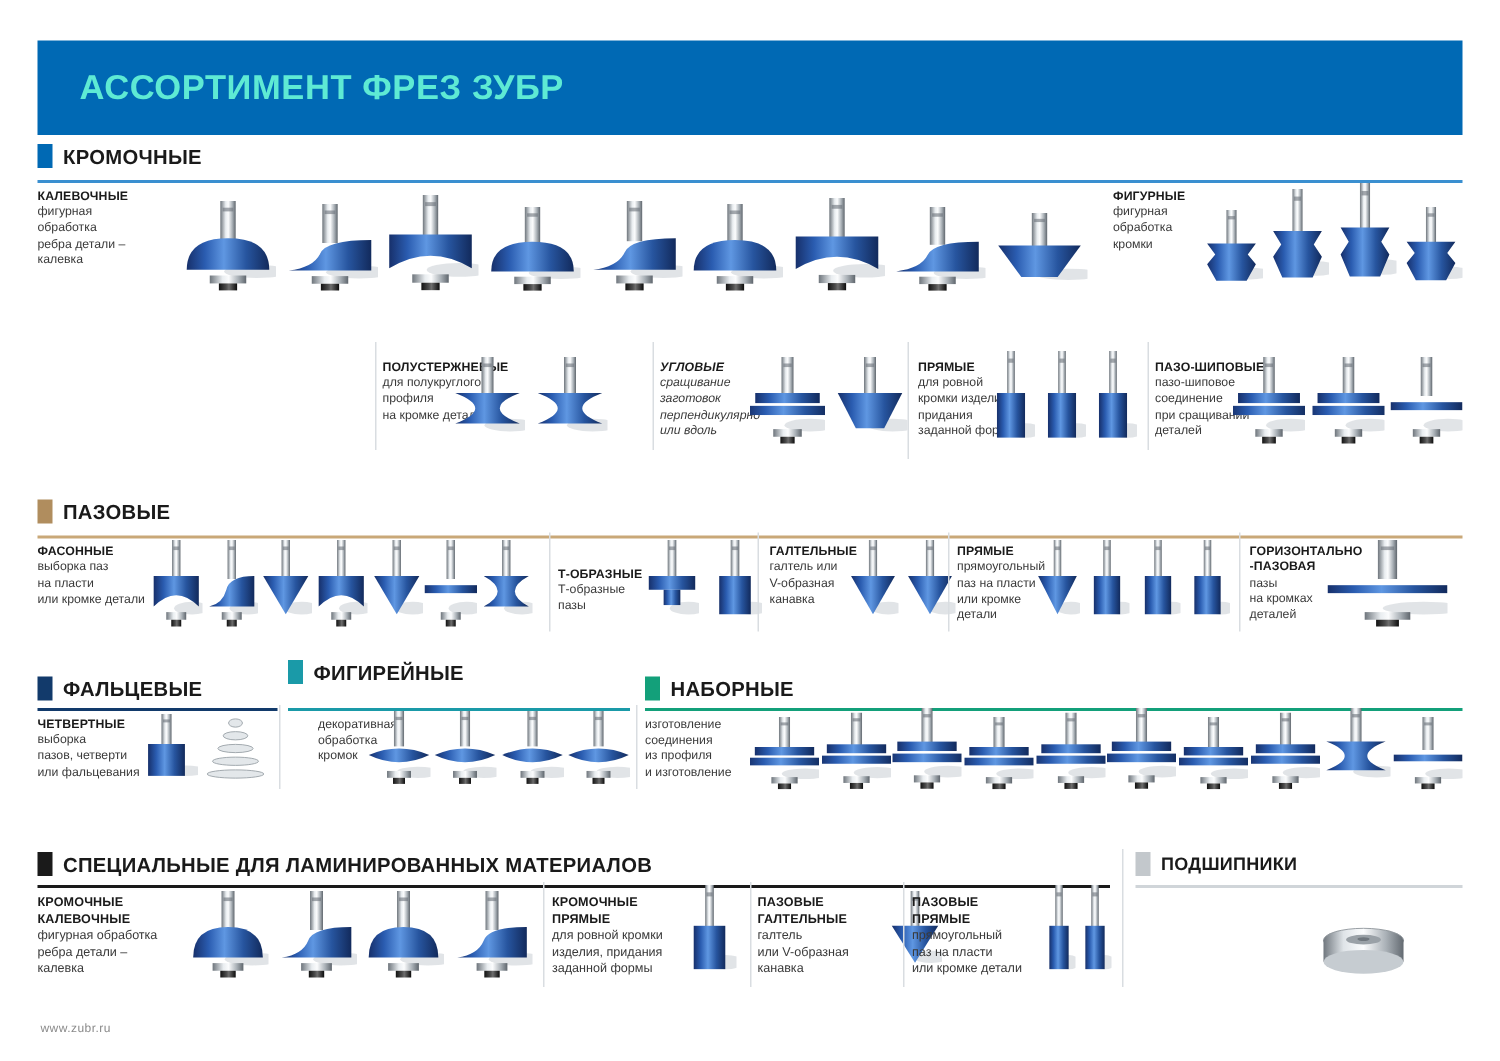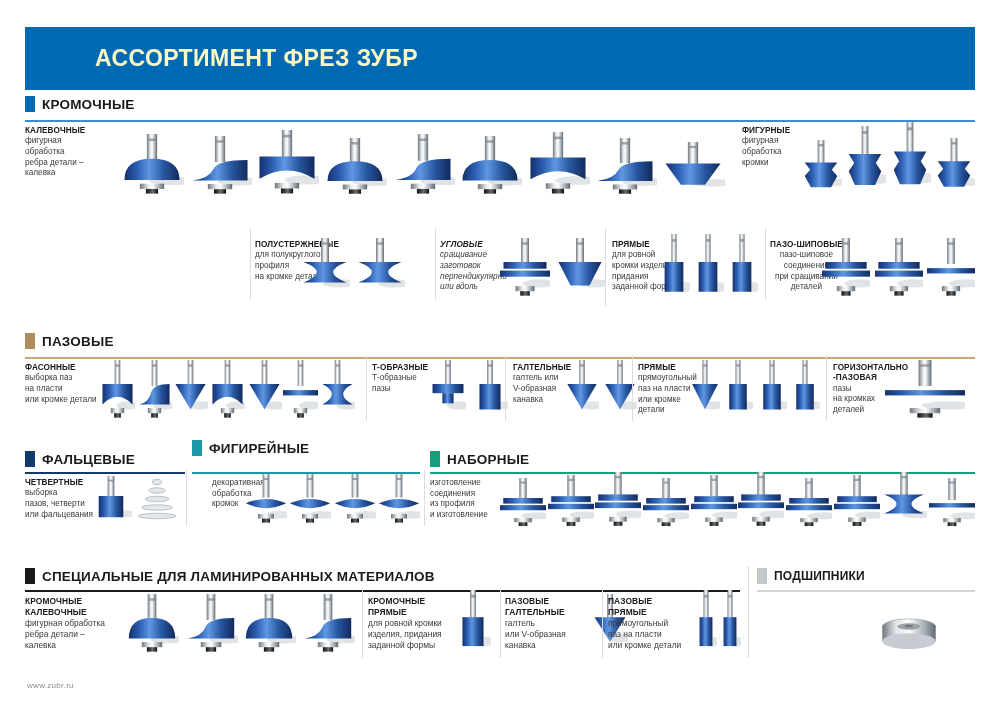--- a/index.html
+++ b/index.html
@@ -22,22 +22,22 @@
   .logo-word{
     color:#fff;font-weight:bold;font-size:32px;letter-spacing:1px;
     line-height:30px;font-family:"DejaVu Sans",sans-serif;
     transform:scaleY(1.12);transform-origin:left center;
   }
   .logo-sub{
     color:#fff;font-size:8.5px;font-weight:bold;letter-spacing:2.6px;
     margin-top:6px;text-align:right;padding-right:2px;
   }
   .header-title{
-    color:#fef9c3;font-weight:bold;font-size:23px;letter-spacing:.4px;
-    margin-left:70px;
+    color:#5eead4;font-weight:bold;font-size:23px;letter-spacing:.4px;
+    margin-left:28px;
   }
 
   
   .sec-head{position:absolute;display:flex;align-items:center;height:16px;}
   .sec-chip{width:10px;height:16px;flex:none;}
   .sec-title{
     font-weight:bold;font-size:13.5px;letter-spacing:.2px;margin-left:7px;
     white-space:nowrap;color:#1a1a1a;
   }
   .sec-title.small{font-size:12px;}
@@ -726,21 +726,21 @@
         <stop offset="55%" stop-color="#6e6e6e"></stop>
                 <stop offset="100%" stop-color="#0b0b0b"></stop>
       </linearGradient>
     </defs>
     <rect x="13.44" y="0" width="5.12" height="30" fill="url(#s61straight)"></rect>
     <rect x="14.208" y="5.04" width="3.5839999999999996" height="2.8000000000000003" fill="#6b7279" opacity="0.6"></rect>
     <ellipse cx="25.6" cy="52.99" rx="10.88" ry="4.9" fill="#c8ced3" opacity="0.55"></ellipse>
     <rect x="6.6432" y="28" width="18.7136" height="29.75" fill="url(#g61straight)"></rect>
   </svg></div>
       </div>
-      <div class="blk" style="left:770px;top:240px;text-align:center;">
+      <div class="blk" style="left:770px;top:240px;">
         <div class="t">ПАЗО-ШИПОВЫЕ</div>
         <div class="d">пазо-шиповое</div>
         <div class="d">соединение</div>
         <div class="d">при сращивании</div>
         <div class="d">деталей</div>
       </div>
       <div class="row-art" style="left:822px;top:236px;width:153px;height:62px;
                         justify-content:space-between;">
         <div class="bit" style="width:48px;height:60px;"><svg width="48" height="60" viewBox="0 0 48 60">
     <defs>
@@ -1050,21 +1050,21 @@
                 <stop offset="100%" stop-color="#0b0b0b"></stop>
       </linearGradient>
     </defs>
     <rect x="14.7" y="0" width="5.6000000000000005" height="26" fill="url(#s67double)"></rect>
     <rect x="15.54" y="4.32" width="3.92" height="2.4000000000000004" fill="#6b7279" opacity="0.6"></rect>
     <ellipse cx="28" cy="45.42" rx="11.9" ry="4.2" fill="#c8ced3" opacity="0.55"></ellipse>
     <path d="M 2.450000000000001 24 Q 21.112 34.2 2.450000000000001 44.400000000000006
              L 32.55 44.400000000000006 Q 13.888 34.2 32.55 24 Z" fill="url(#g67double)"></path>
   </svg></div>
       </div>
-      <div class="blk" style="left:372px;top:363px;">
+      <div class="blk" style="left:372px;top:378px;">
         <div class="t">Т-ОБРАЗНЫЕ</div>
         <div class="d">Т-образные</div>
         <div class="d">пазы</div>
       </div>
       <div class="row-art" style="left:430px;top:358px;width:78px;height:62px;
                         justify-content:space-between;">
         <div class="bit" style="width:36px;height:60px;"><svg width="36" height="60" viewBox="0 0 36 60">
     <defs>
       <linearGradient id="g15tslot" x1="0" y1="0" x2="1" y2="0">
         <stop offset="0%" stop-color="#17306b"></stop>

